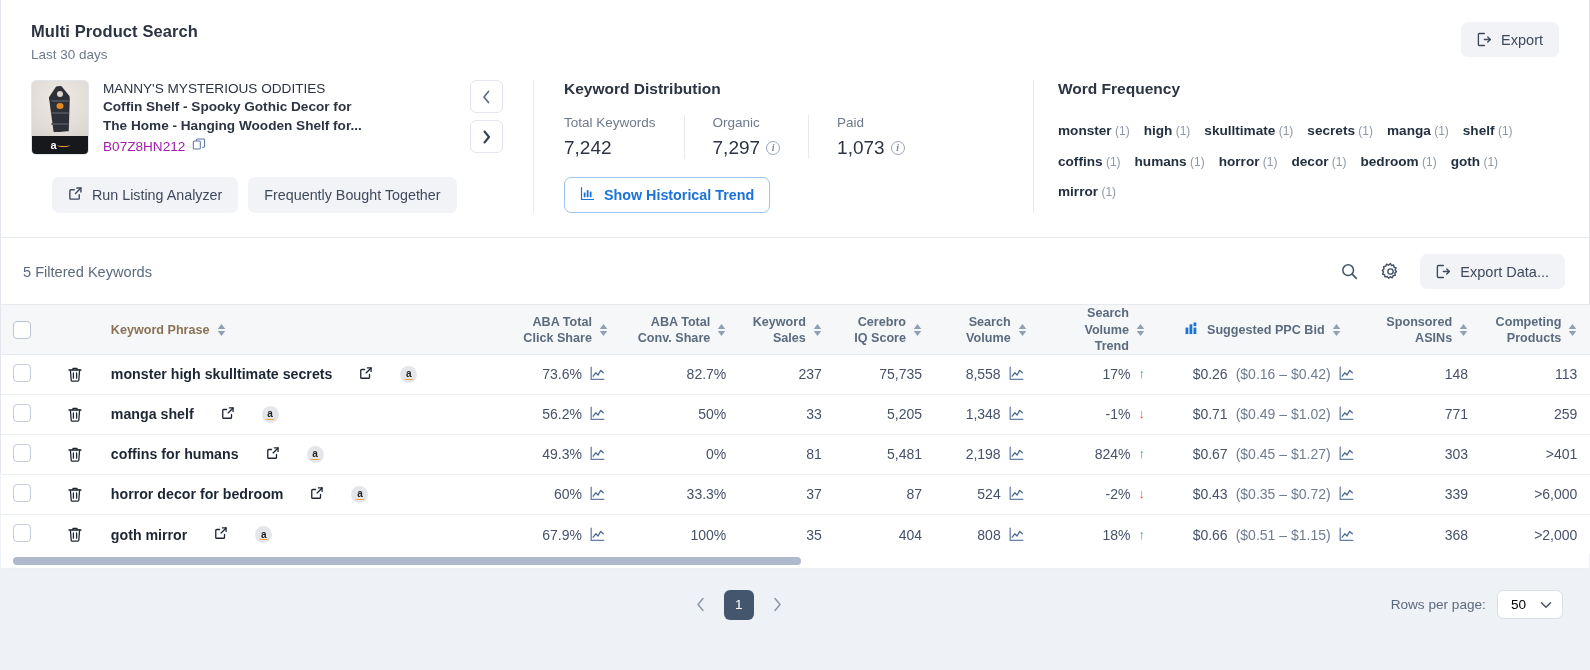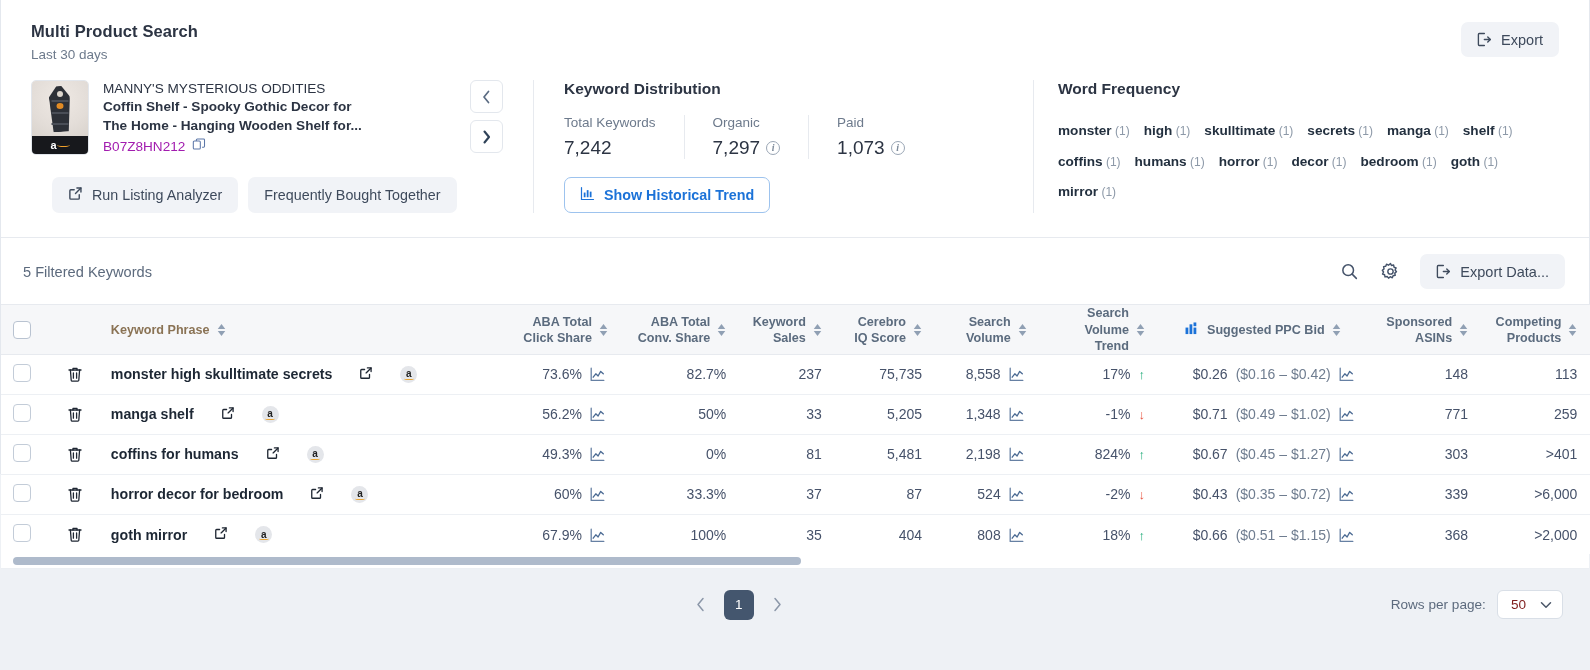--- a/index.html
+++ b/index.html
@@ -138,21 +138,21 @@
   .c-n8    { width: 98px; }
   .c-n9    { width: 96px; }
   .c-cpr   { width: 120px; }
 
   tbody td {
     height: 40px; padding: 0 12px; font-size: 14px; color: #46526a;
     border-bottom: 1px solid #edf0f4; vertical-align: middle; background: #fff;
   }
   tbody tr:last-child td { border-bottom: none; }
   td.num { text-align: right; white-space: nowrap; }
-  td.num .cell { display: flex; align-items: flex-end; justify-content: flex-end; gap: 8px; }
+  td.num .cell { display: flex; align-items: flex-start; justify-content: flex-end; gap: 8px; }
 
   .kwcell { display: flex; align-items: center; gap: 27px; }
   .kwtext { font-size: 14.2px; font-weight: bold; color: #1d2734; white-space: nowrap; }
   .az-badge {
     width: 17px; height: 17px; border-radius: 50%; background: #e4e6ea;
     display: inline-flex; align-items: center; justify-content: center; flex: none; position: relative;
   }
   .az-badge b { font-size: 10px; color: #222; line-height: 1; font-family: "Liberation Sans", sans-serif; }
   .az-badge i { position: absolute; bottom: 3px; left: 3.5px; width: 10px; height: 3px; border-bottom: 1.4px solid #e8a433; border-radius: 0 0 50% 50%; }
 
@@ -179,21 +179,21 @@
   .pg-arrow { background: none; border: none; cursor: pointer; padding: 4px 6px; display: flex; }
   .pg-num {
     width: 30px; height: 30px; border-radius: 6px; background: #44566e; color: #fff;
     font-size: 13.5px; display: flex; align-items: center; justify-content: center; cursor: pointer;
     border: none; font-family: "Liberation Sans", sans-serif;
   }
   .rpp { display: flex; align-items: center; gap: 11px; }
   .rpp-label { font-size: 13.6px; color: #5c6a7d; }
   .rpp-sel {
     display: inline-flex; align-items: center; gap: 14px; border: 1px solid #d9dfe7; border-radius: 6px;
-    padding: 6px 10px 6px 13px; font-size: 13.6px; color: #7f1d1d; cursor: pointer; background: #fff;
+    padding: 6px 10px 6px 13px; font-size: 13.6px; color: #000000; cursor: pointer; background: #fff;
   }
 </style>
 </head>
 <body>
 
 <div class="page">
 
   <div class="top-panel">
 
     <div class="top-head">

